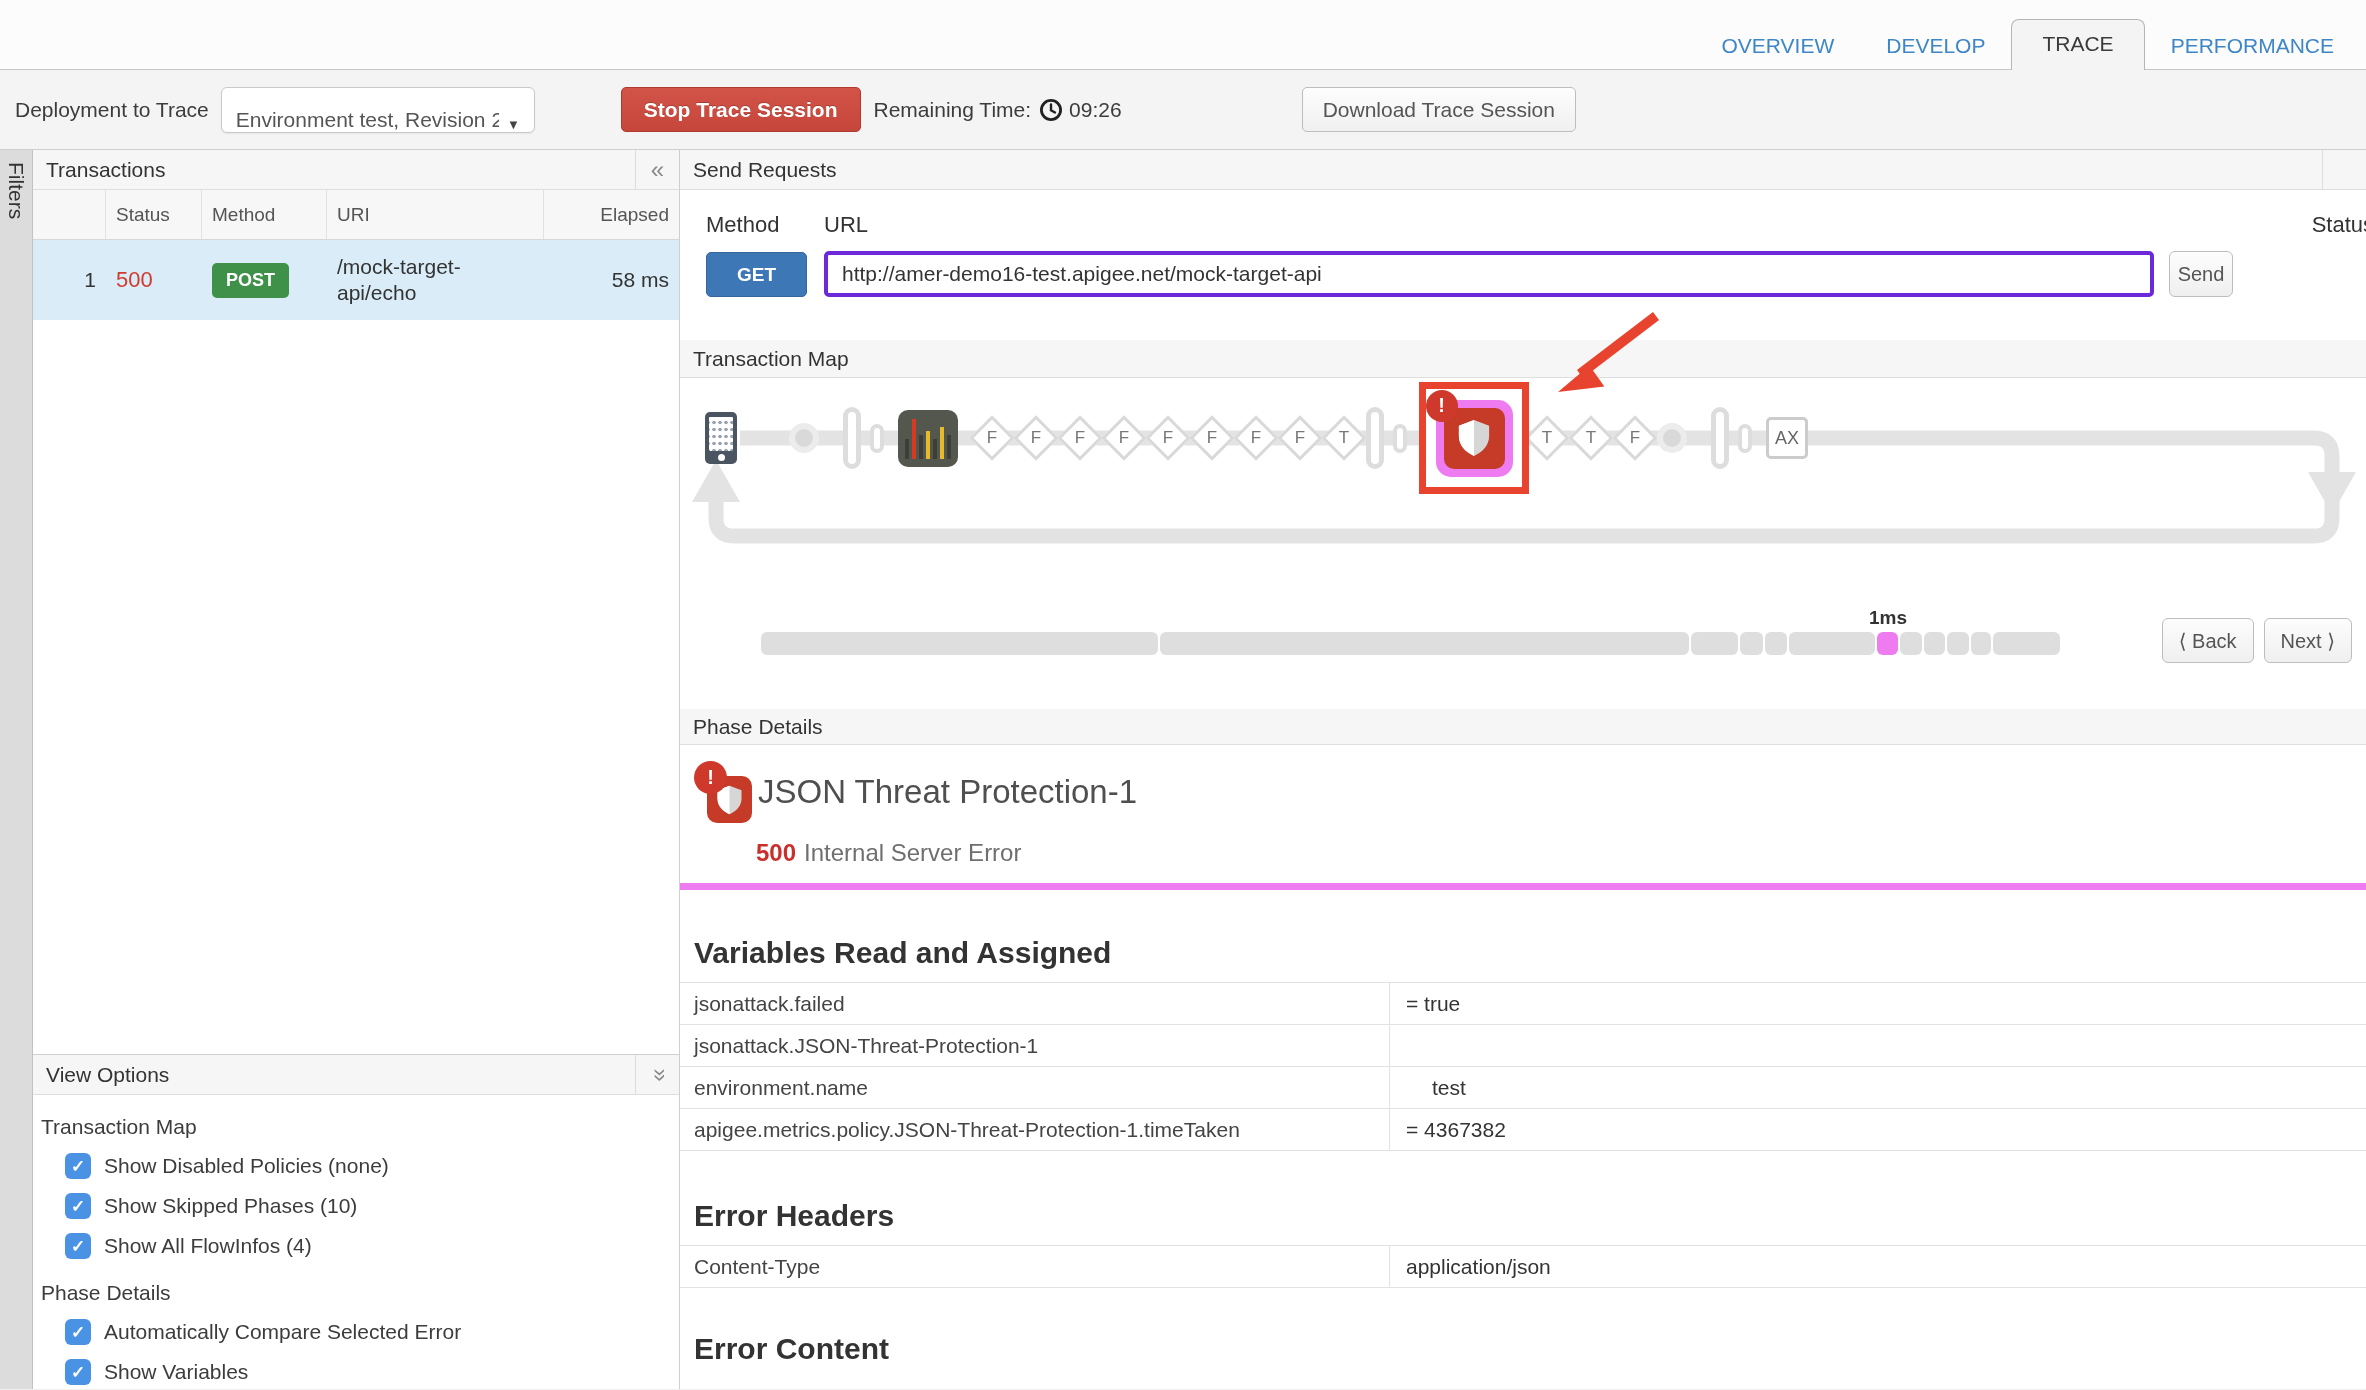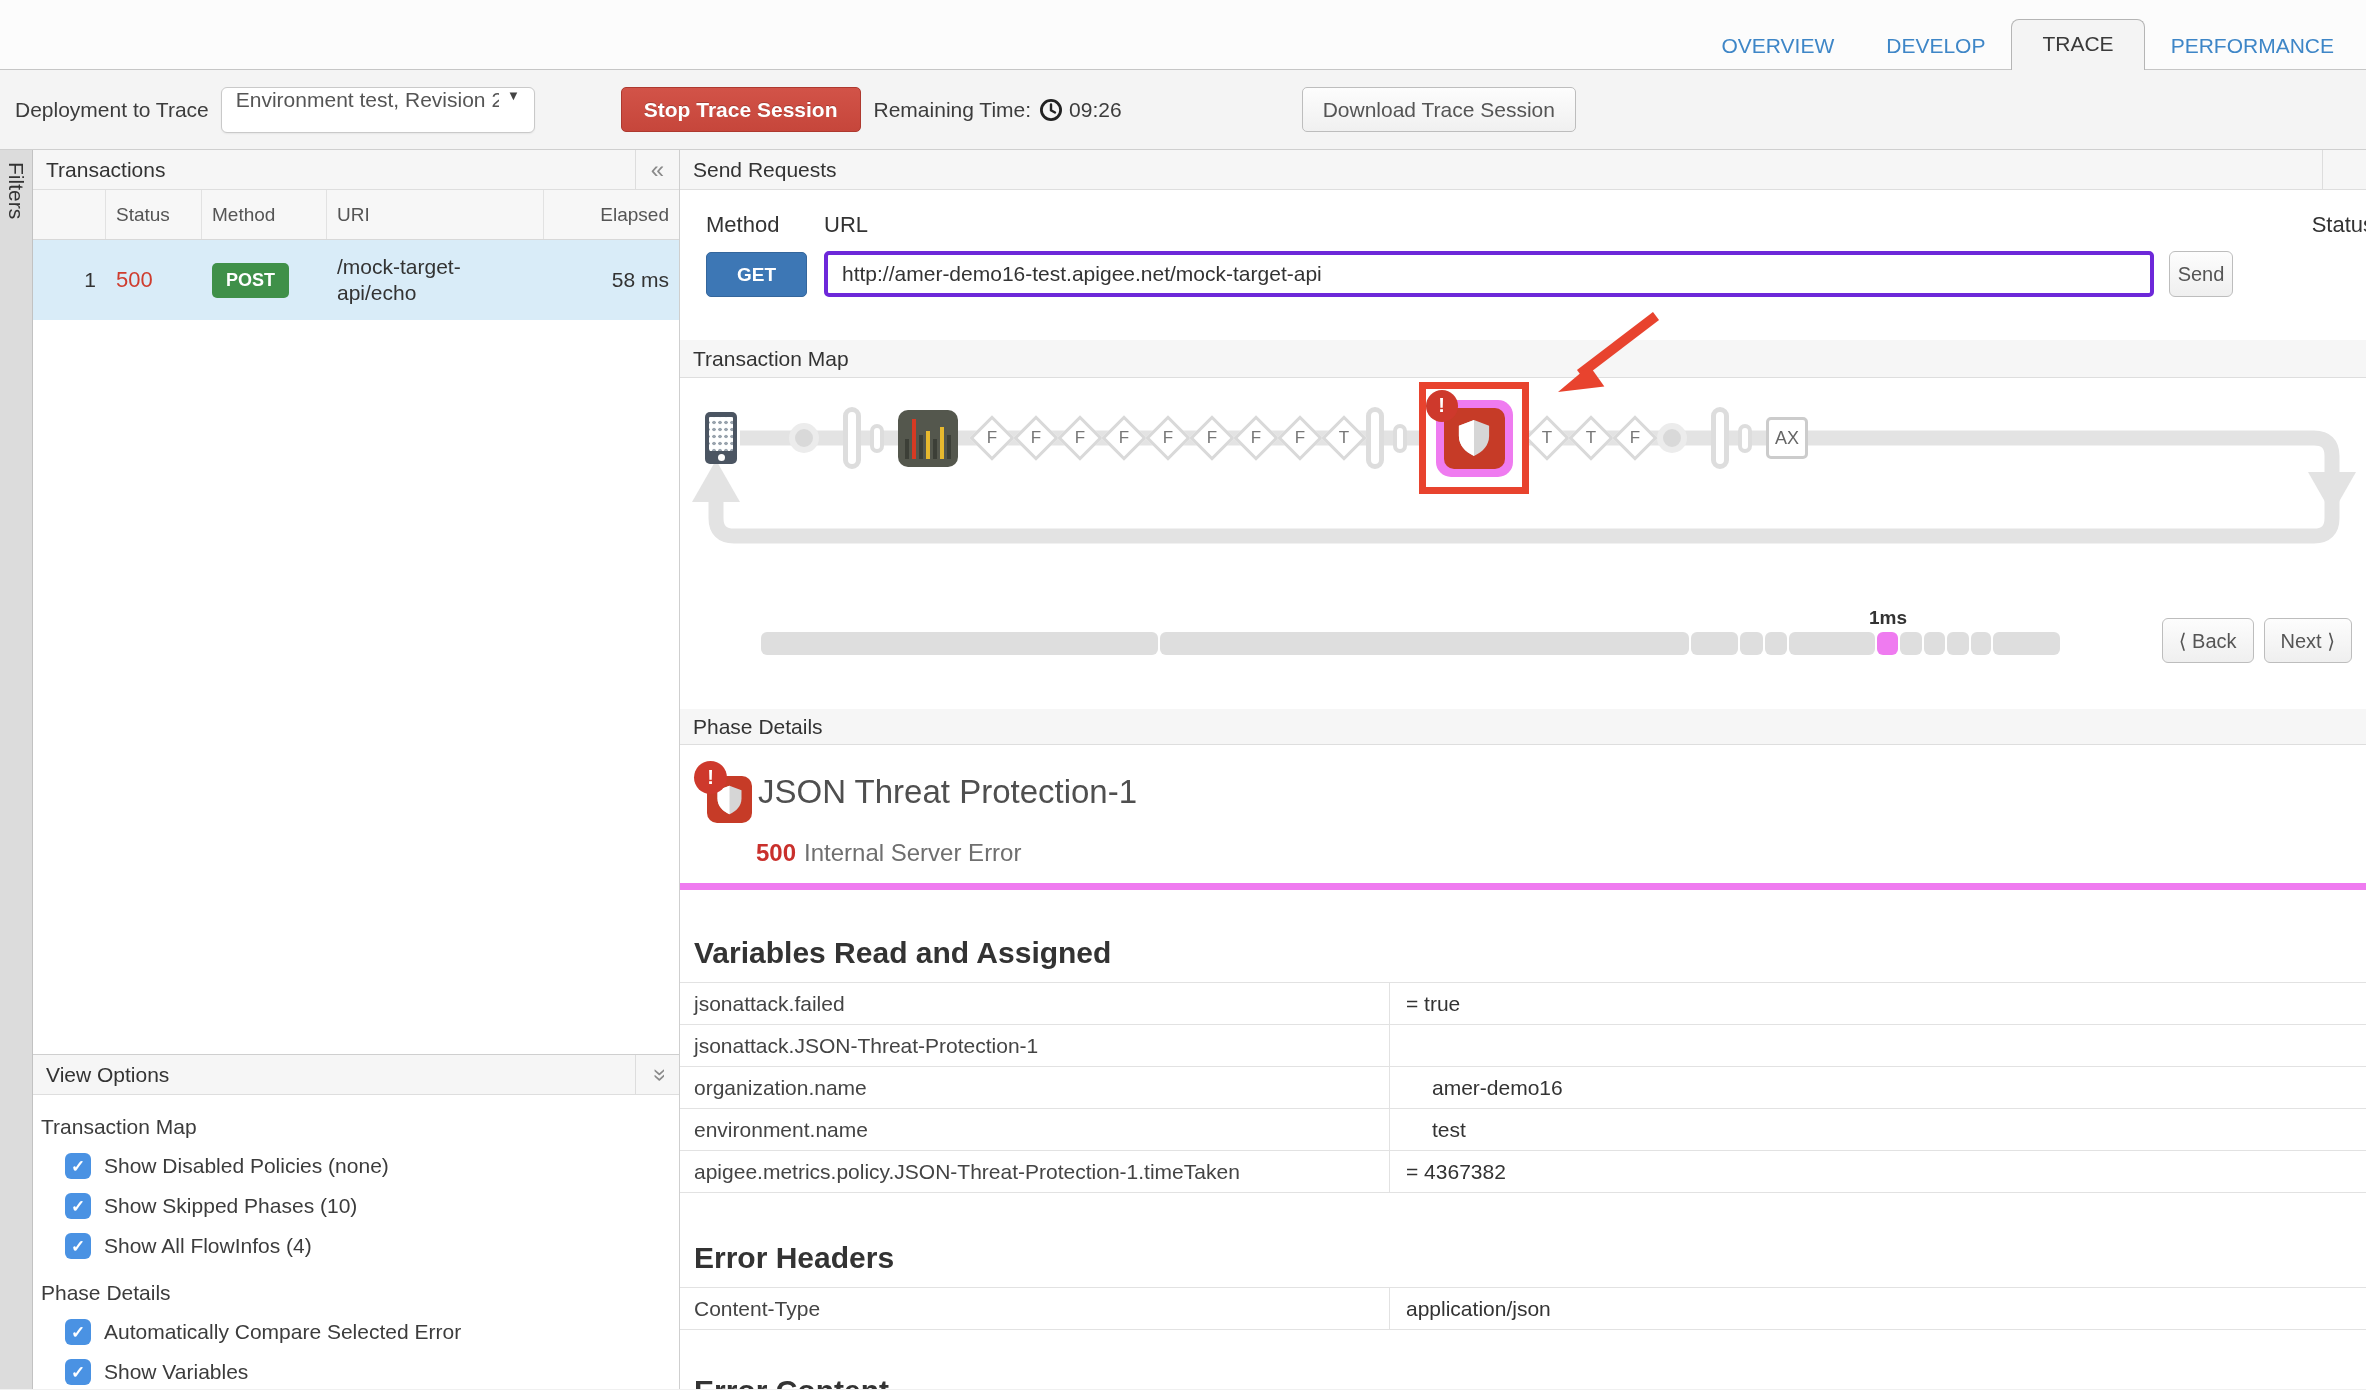--- a/index.html
+++ b/index.html
@@ -11,21 +11,21 @@
   .tabs { position:absolute; right:6px; bottom:-1px; display:flex; align-items:flex-end; }
   .tab { font-size:21px; color:#3e86c7; padding:12px 26px; cursor:pointer; white-space:nowrap; }
   .tab.active { color:#3a3a3a; background:#f4f4f4; border:1px solid #b5b5b5; border-bottom:none;
     border-radius:8px 8px 0 0; padding:12px 30px 14px 30px; }
 
   
   .toolbar { height:80px; background:#f4f4f4; border-bottom:1px solid #cfcfcf;
     display:flex; align-items:center; font-size:21px; position:relative; z-index:5; }
   .tb-label { margin-left:15px; color:#3c3c3c; }
   .dropdown { margin-left:12px; width:314px; height:46px; background:#fff; border:1px solid #c9c9c9;
-    border-radius:6px; display:flex; align-items:flex-start; padding:0 14px; color:#555;
+    border-radius:6px; display:flex; align-items:flex-end; padding:0 14px; color:#555;
     box-shadow:0 1px 2px rgba(0,0,0,.06); cursor:pointer; }
   .dropdown .dd-text { flex:1; white-space:nowrap; overflow:hidden; }
   .dropdown .caret { font-size:13px; color:#444; margin-left:8px; }
   .stop-btn { margin-left:86px; height:45px; padding:0 22px; border:1px solid #ae392f; border-radius:5px;
     background:linear-gradient(#d25348,#c6463b); color:#fff; font-weight:bold; font-size:21px;
     text-shadow:0 -1px 0 rgba(0,0,0,.2); cursor:pointer; }
   .remaining { margin-left:13px; display:flex; align-items:flex-end; color:#3c3c3c; }
   .remaining .clock { margin:0 6px 0 8px; display:inline-flex; }
   .download-btn { margin-left:180px; height:45px; padding:0 20px; background:linear-gradient(#fdfdfd,#f0f0f0);
     border:1px solid #bdbdbd; border-radius:5px; font-size:21px; color:#555; cursor:pointer; }
@@ -424,24 +424,20 @@
     <div class="kv-table" id="variables-table">
         <div class="kv-row">
           <div class="kv-name">jsonattack.failed</div>
           <div class="kv-value">= true</div>
         </div>
         <div class="kv-row">
           <div class="kv-name">jsonattack.JSON-Threat-Protection-1</div>
           <div class="kv-value"></div>
         </div>
         <div class="kv-row">
-          <div class="kv-name">organization.name</div>
-          <div class="kv-value indent">amer-demo16</div>
-        </div>
-        <div class="kv-row">
           <div class="kv-name">environment.name</div>
           <div class="kv-value indent">test</div>
         </div>
         <div class="kv-row">
           <div class="kv-name">apigee.metrics.policy.JSON-Threat-Protection-1.timeTaken</div>
           <div class="kv-value">= 4367382</div>
         </div>
       </div>
 
     <div class="section-title" style="margin-top:48px">Error Headers</div>

